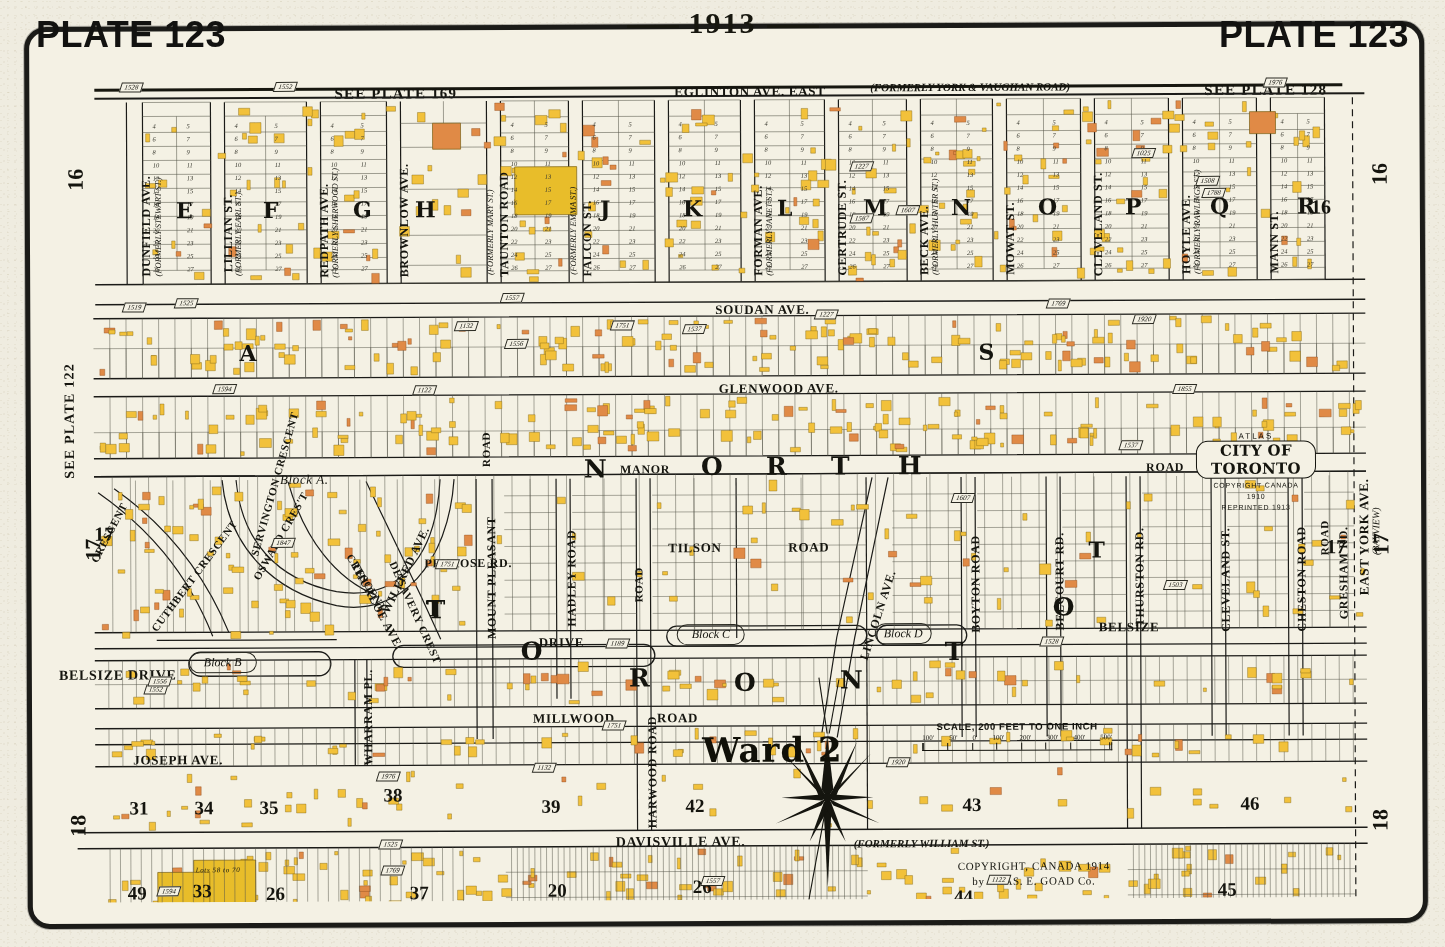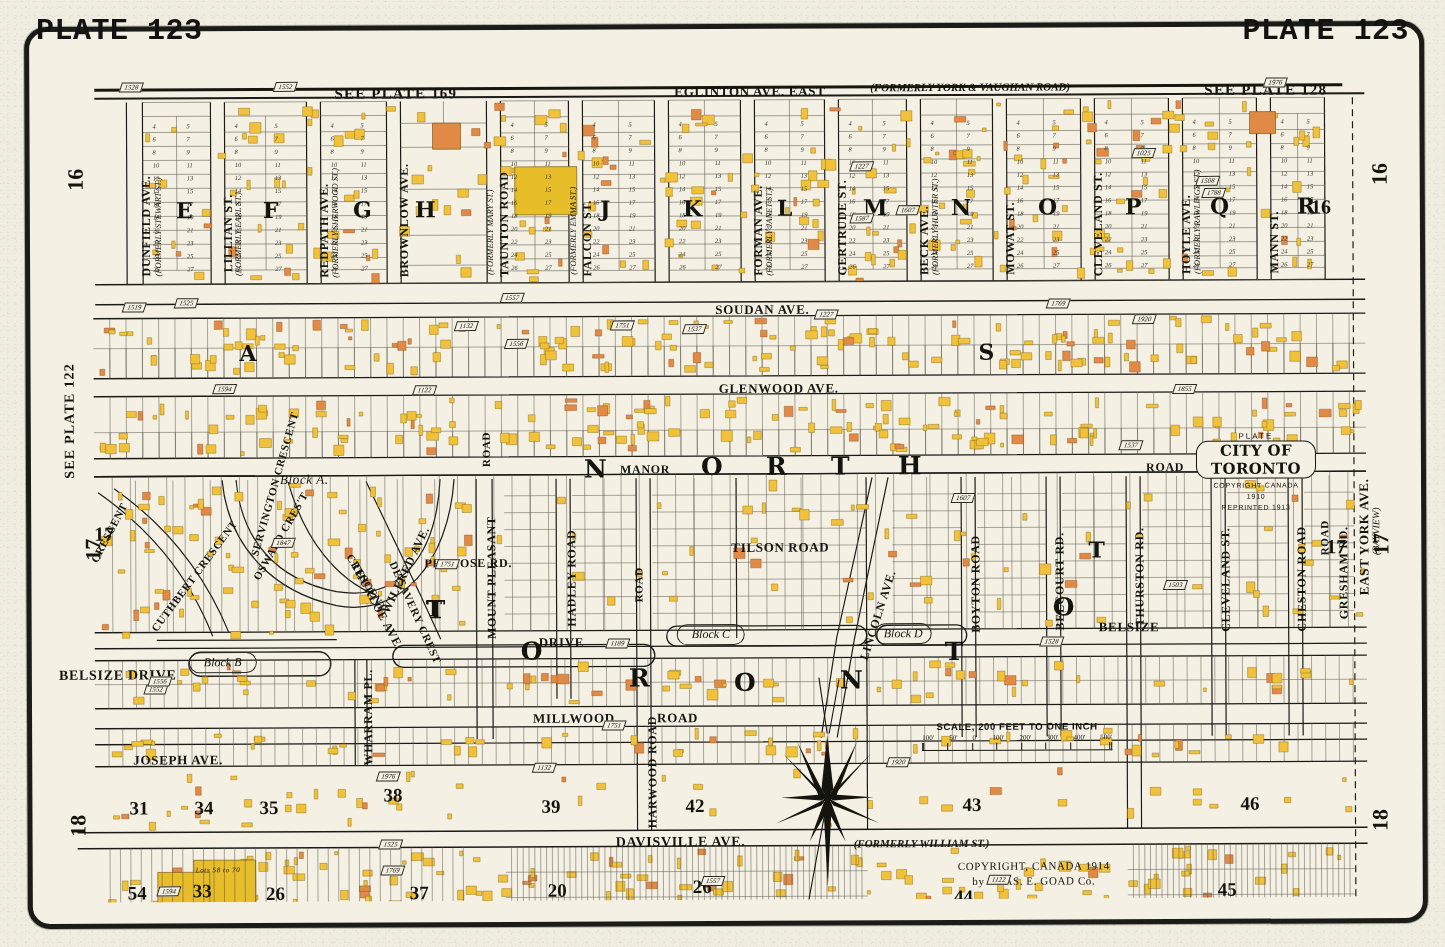--- a/index.html
+++ b/index.html
@@ -41,21 +41,21 @@
     overflow:hidden;
   }
 
   .hdr-plate{
     position:absolute;
     font-family:"Liberation Serif",serif;
     font-weight:bold;font-size:25px;
     letter-spacing:.5px;color:#121210;
     white-space:nowrap;
   }
-  .hdr-plate .blk{font-size:30px;font-family:Liberation Mono, monospace;}
+  .hdr-plate .blk{font-size:36px;font-family:Liberation Sans, sans-serif;}
   #plate-left{left:36px;top:14px;}
   #plate-right{right:36px;top:14px;}
 
   #year{
     position:absolute;left:0;right:0;top:6px;
     text-align:center;
     font-family:"Liberation Serif",serif;
     font-weight:bold;font-size:30px;color:#17170f;
     letter-spacing:2px;
   }
@@ -161,20 +161,21 @@
 </head>
 <body>
 
 <div id="sheet">
   <div id="grain"></div>
 
   <div id="plateframe"></div>
 
   <div class="hdr-plate" id="plate-left"><span class="blk">PLATE 123</span></div>
   <div class="hdr-plate" id="plate-right"><span class="blk">PLATE 123</span></div>
+  <div id="year"><span class="dash"></span><span>1913</span><span class="dash"></span></div>
 
   <div id="plateinner">
 
     <div class="toprule"></div>
 
     <div class="see" id="see127">SEE PLATE 169</div>
     <div class="see" id="see128">SEE PLATE 128</div>
     <div class="see" id="see122">SEE PLATE 122</div>
 
     <div class="see" id="see119">SEE PLATE 119</div>
@@ -2489,21 +2490,21 @@
         <div class="lotnum" style="left: 1272px; top: 225px;">27</div>
       </div>
 
     <div class="st-label st-h" style="left:640px;top:46px;">EGLINTON AVE. EAST</div>
     <div class="st-label st-small" style="left:836px;top:44px;font-size:11px;font-weight:bold;">(FORMERLY YORK &amp; VAUGHAN ROAD)</div>
     <div class="st-label st-h" style="left:680px;top:264px;">SOUDAN AVE.</div>
     <div class="st-label st-h" style="left:683px;top:343px;">GLENWOOD AVE.</div>
     <div class="st-label st-h" style="left:584px;top:424px;font-size:12px;">MANOR</div>
     <div class="st-label st-h" style="left:1110px;top:424px;font-size:12px;">ROAD</div>
     <div class="st-label st-h" style="left:388px;top:517px;font-size:12px;">PENROSE RD.</div>
-    <div class="st-label st-h" style="left:695px;top:502px;">TILSON</div>
+    <div class="st-label st-h" style="left:632px;top:502px;">TILSON</div>
     <div class="st-label st-h" style="left:752px;top:502px;">ROAD</div>
     <div class="st-label st-h" style="left:1062px;top:583px;font-size:13px;">BELSIZE</div>
     <div class="st-label st-h" style="left:502px;top:596px;">DRIVE</div>
     <div class="st-label st-h" style="left:22px;top:627px;font-size:14px;">BELSIZE DRIVE</div>
     <div class="st-label st-h" style="left:496px;top:672px;">MILLWOOD</div>
     <div class="st-label st-h" style="left:620px;top:672px;">ROAD</div>
     <div class="st-label st-h" style="left:96px;top:712px;font-size:13px;">JOSEPH AVE.</div>
     <div class="st-label st-h" style="left:578px;top:796px;font-size:14px;">DAVISVILLE AVE.</div>
     <div class="st-label st-small" style="left:816px;top:800px;font-size:11px;font-weight:bold;">(FORMERLY WILLIAM ST.)</div>
 
@@ -2599,35 +2600,36 @@
 
     <div class="blockcap" style="left:244px;top:432px;font-size:13px;">Block A.</div>
     <div class="blocklabel" style="left:152px;top:612px;">Block B</div>
     <div class="blocklabel" style="left:640px;top:586px;">Block C</div>
     <div class="blocklabel" style="left:838px;top:586px;padding:2px 8px;">Block D</div>
 
     <div class="blocknum" style="left:92px;top:757px;">31</div>
     <div class="blocknum" style="left:157px;top:757px;">34</div>
     <div class="blocknum" style="left:222px;top:757px;">35</div>
     <div class="blocknum" style="left:346px;top:745px;">38</div>
-    <div class="blocknum" style="left:90px;top:842px;">54</div>
+    <div class="blocknum" style="left:90px;top:842px;">49</div>
     <div class="blocknum" style="left:155px;top:840px;">33</div>
     <div class="blocknum" style="left:228px;top:843px;">26</div>
     <div class="blocknum" style="left:372px;top:843px;">37</div>
     <div class="blocknum" style="left:504px;top:757px;">39</div>
     <div class="blocknum" style="left:648px;top:757px;">42</div>
     <div class="blocknum" style="left:925px;top:757px;">43</div>
     <div class="blocknum" style="left:1203px;top:757px;text-align:right;">46</div>
     <div class="blocknum" style="left:510px;top:841px;">20</div>
     <div class="blocknum" style="left:655px;top:838px;">26</div>
     <div class="blocknum" style="left:916px;top:849px;">44</div>
     <div class="blocknum" style="left:1180px;top:843px;">45</div>
 
     <div class="blockcap" style="left:158px;top:826px;font-size:7px;">Lots 58 to 70</div>
 
+    <div id="ward2">Ward 2</div>
 
     <div id="scalebox">
       <div class="cap">SCALE, 200 FEET TO ONE INCH</div>
       <div class="ticks">
         <span>100'</span>
         <span>50'</span>
         <span>0'</span>
         <span>100'</span>
         <span>200'</span>
         <span>300'</span>
@@ -2640,21 +2642,21 @@
           <i style="left:26%"></i>
           <i style="left:39%"></i>
         <i style="left:52%"></i>
           <i style="left:65%"></i>
           <i style="left:78%"></i>
           <i style="left:99%"></i>
       </div>
     </div>
 
     <div id="logo">
-      <div class="atlas">PLATE</div>
+      <div class="atlas">ATLAS</div>
       <div class="city">CITY OF TORONTO</div>
       <div class="cpy">COPYRIGHT CANADA</div>
       <div class="cpy">1910</div>
       <div class="cpy">REPRINTED   1913</div>
     </div>
 
     <div id="copyright">
       <div>COPYRIGHT, CANADA 1914</div>
       <div>by CHAS. E. GOAD Co.</div>
     </div>

